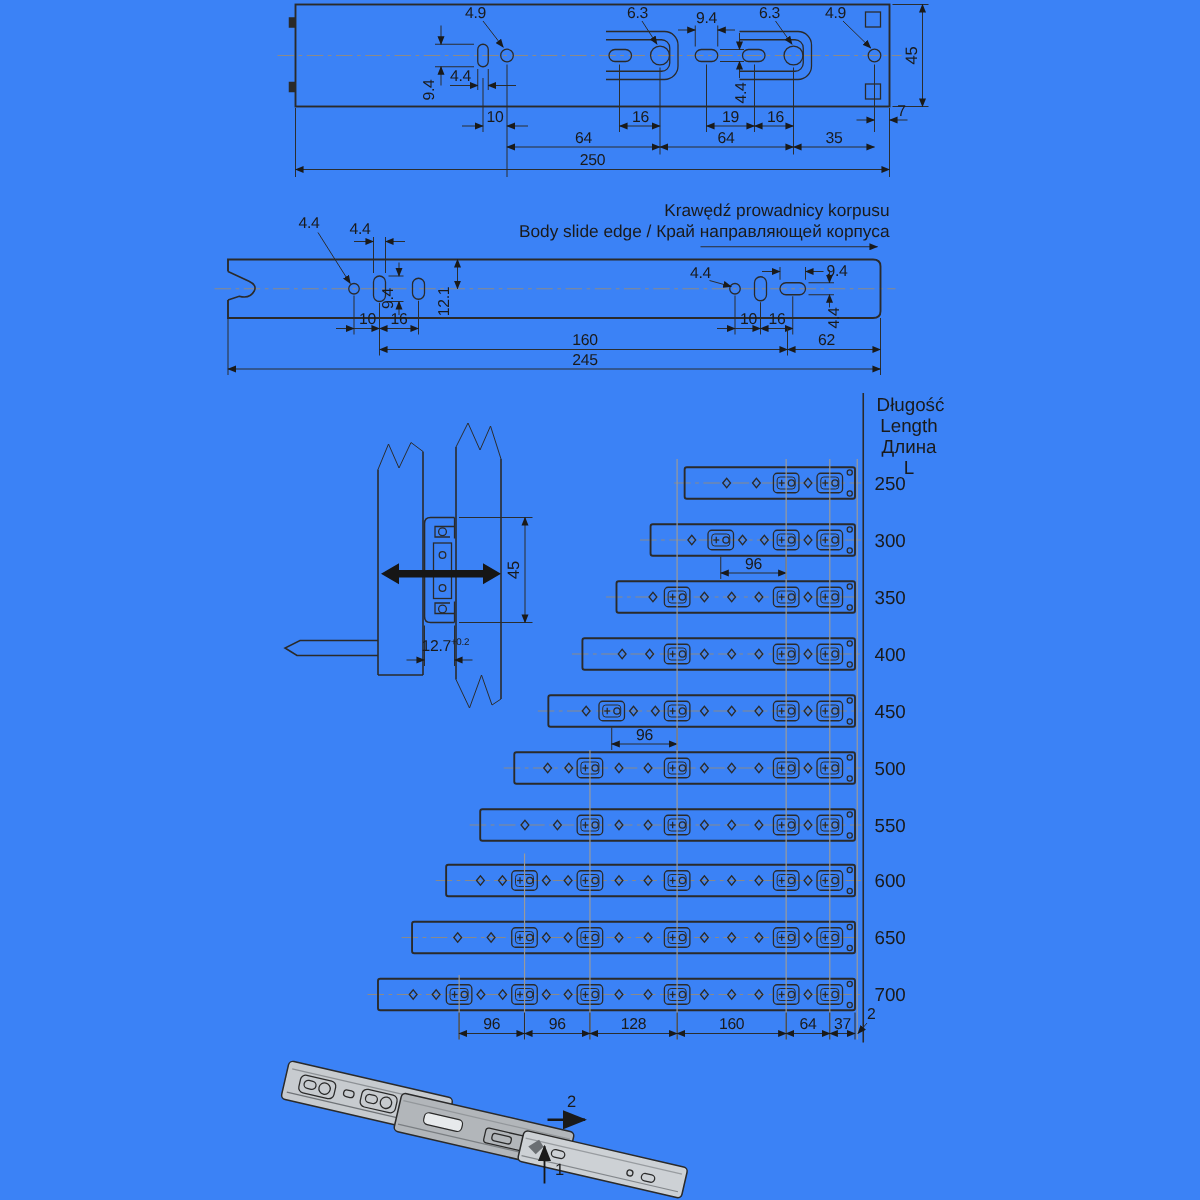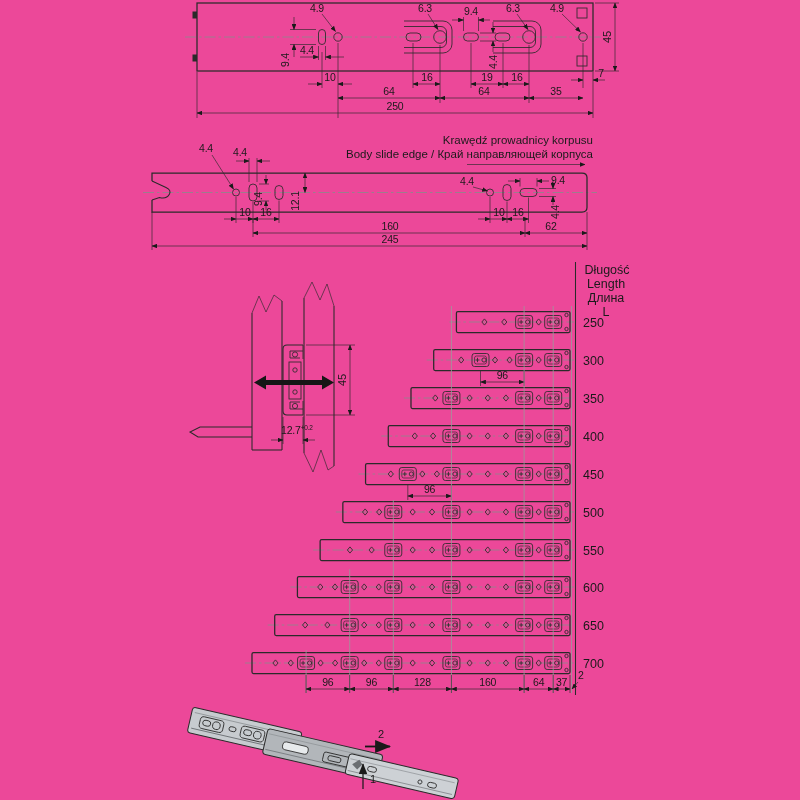--- a/index.html
+++ b/index.html
@@ -1,16 +1,16 @@
 <!DOCTYPE html>
 <html><head>
 <meta charset="utf-8">
 <style>
   html,body{margin:0;padding:0;background:#ffffff;}
-  #stage{position:relative;width:800px;height:800px;background:#ec4899;overflow:hidden;}
+  #stage{position:relative;width:800px;height:800px;background:#3b82f6;overflow:hidden;}
   svg{font-family:"Liberation Sans","DejaVu Sans",sans-serif;}
   .dim{font-size:10.5px;fill:#1a1a1a;letter-spacing:-0.2px;}
   .dim2{font-size:11px;fill:#1a1a1a;letter-spacing:-0.2px;}
   .lenlab{font-size:12.5px;fill:#1a1a1a;}
   .hdr{font-size:12.5px;fill:#1a1a1a;}
   .note{font-size:11.5px;fill:#1a1a1a;}
   .sup{font-size:6.5px;}
   .out{stroke:#2a2a2a;stroke-width:1.25;fill:none;}
   .out2{stroke:#2a2a2a;stroke-width:1.05;fill:none;}
   .gly{stroke:#2a2a2a;stroke-width:.85;fill:none;}

